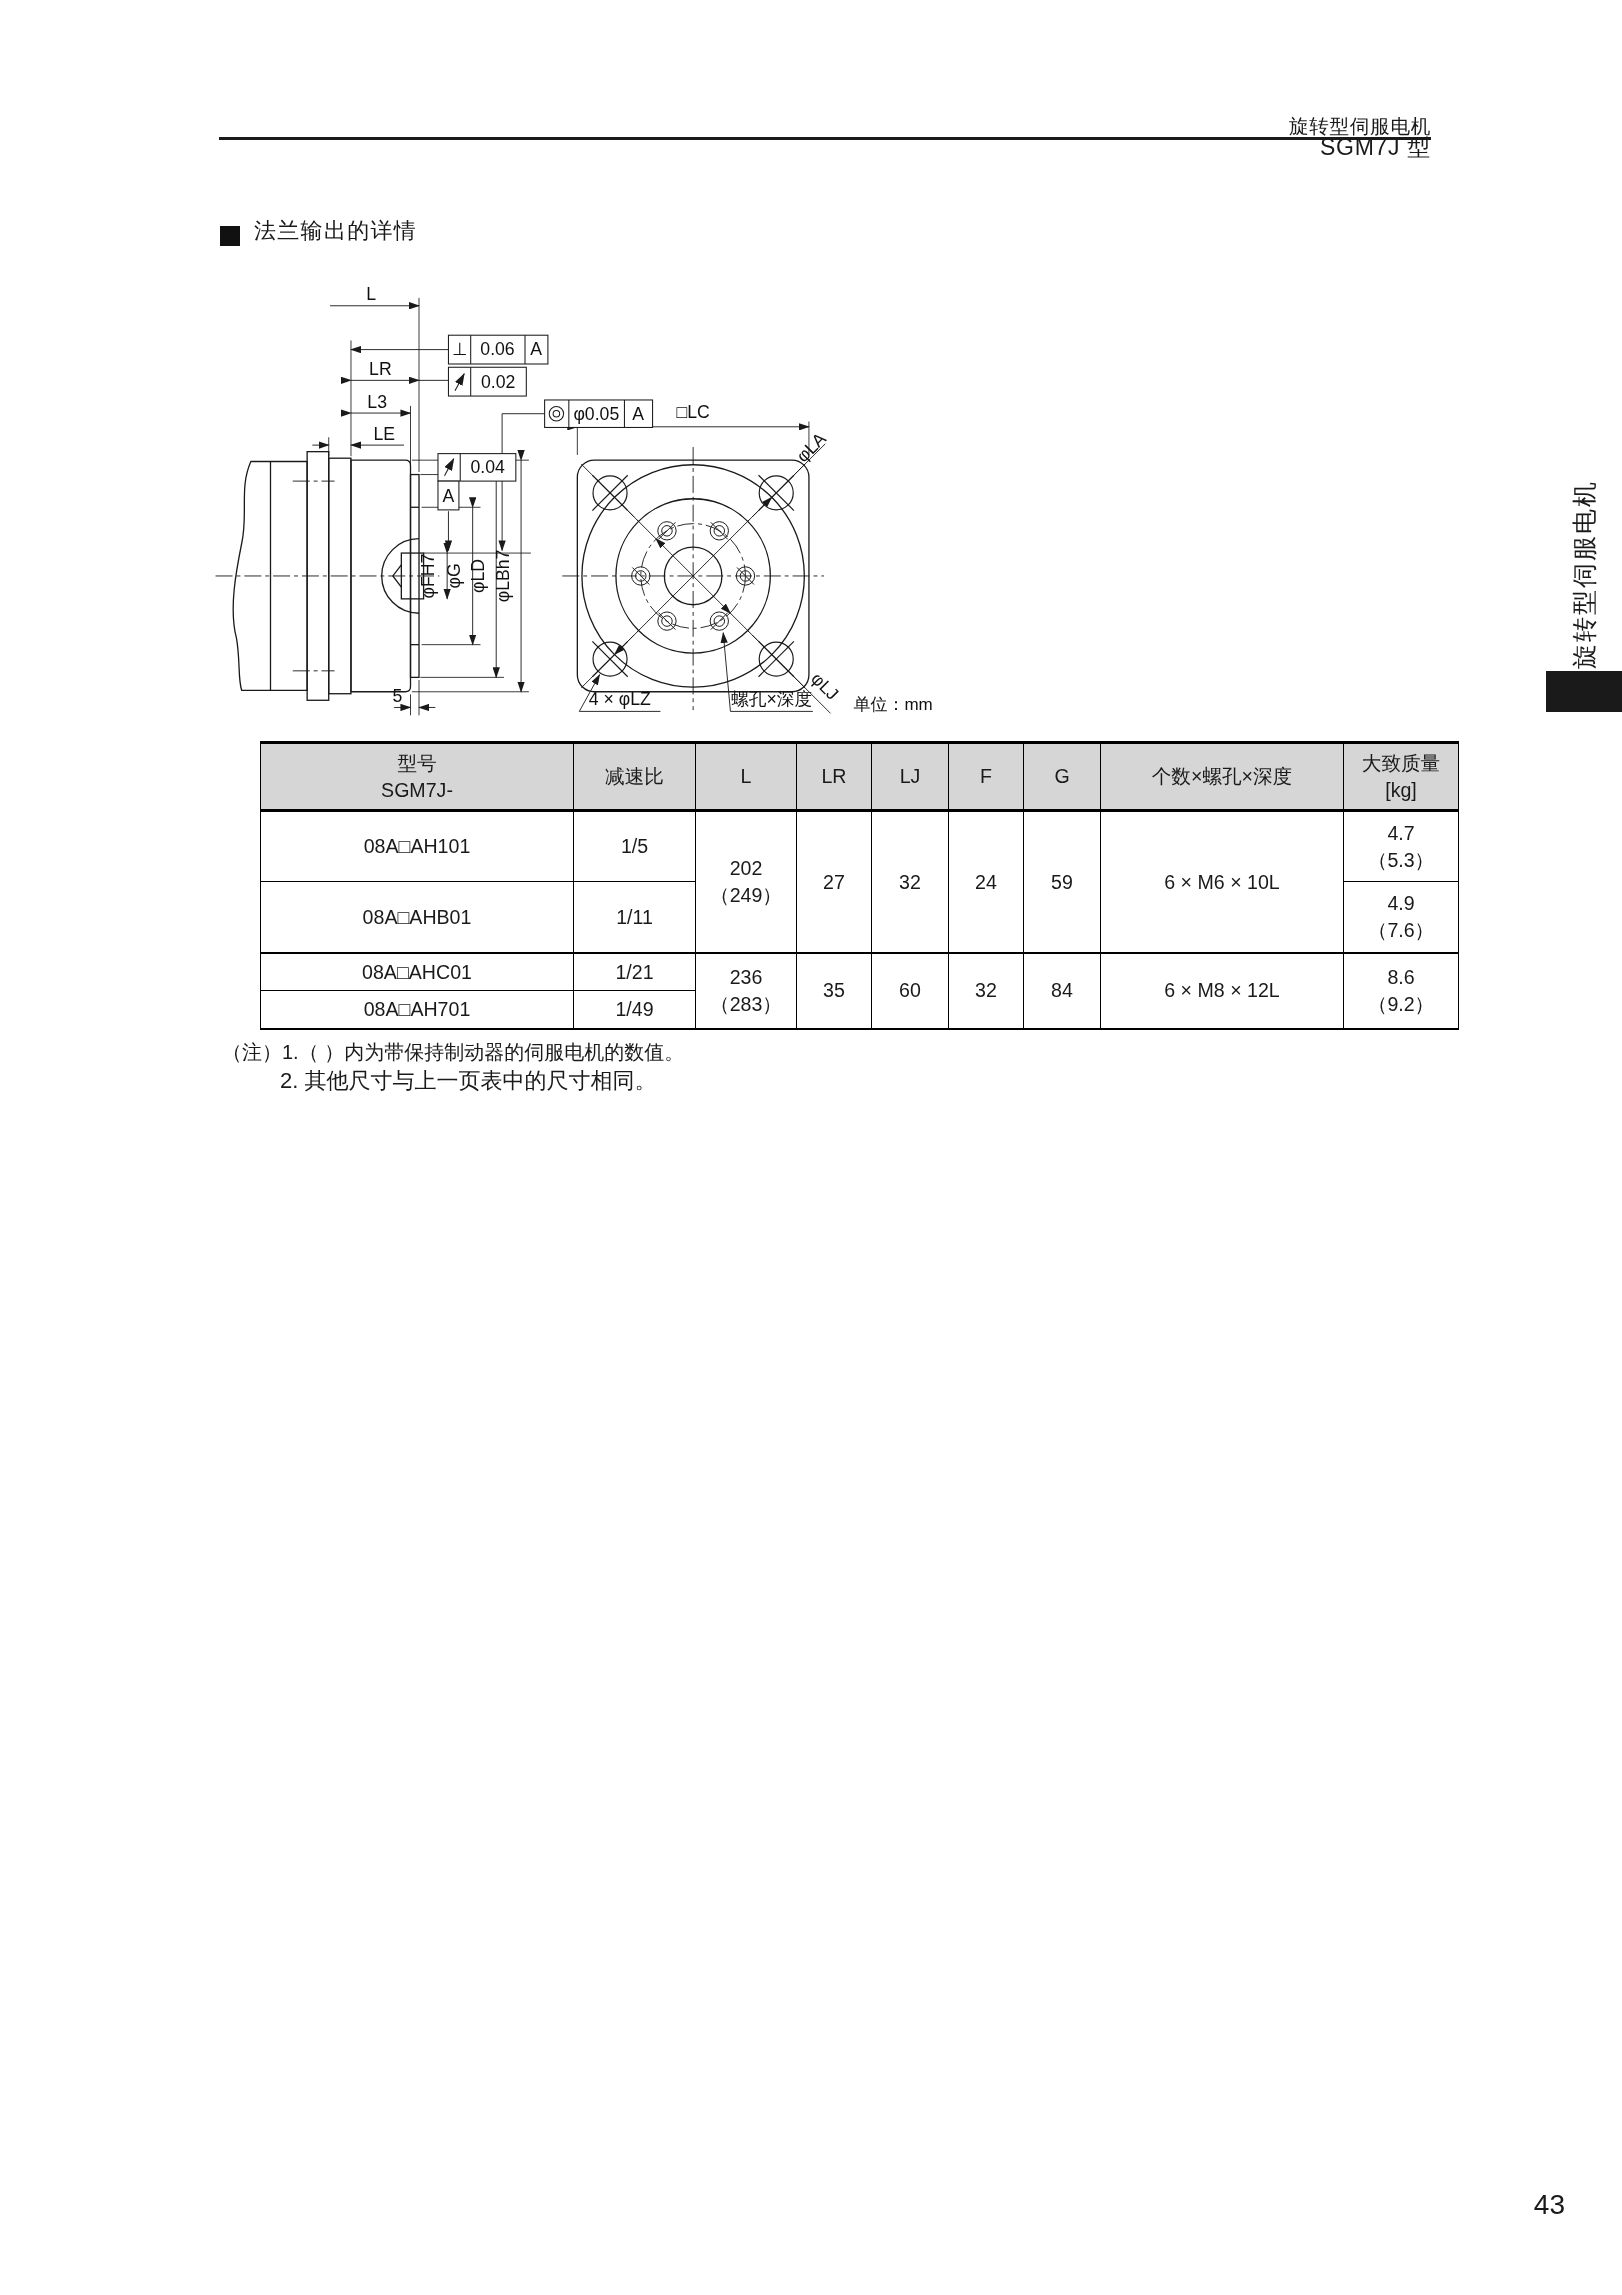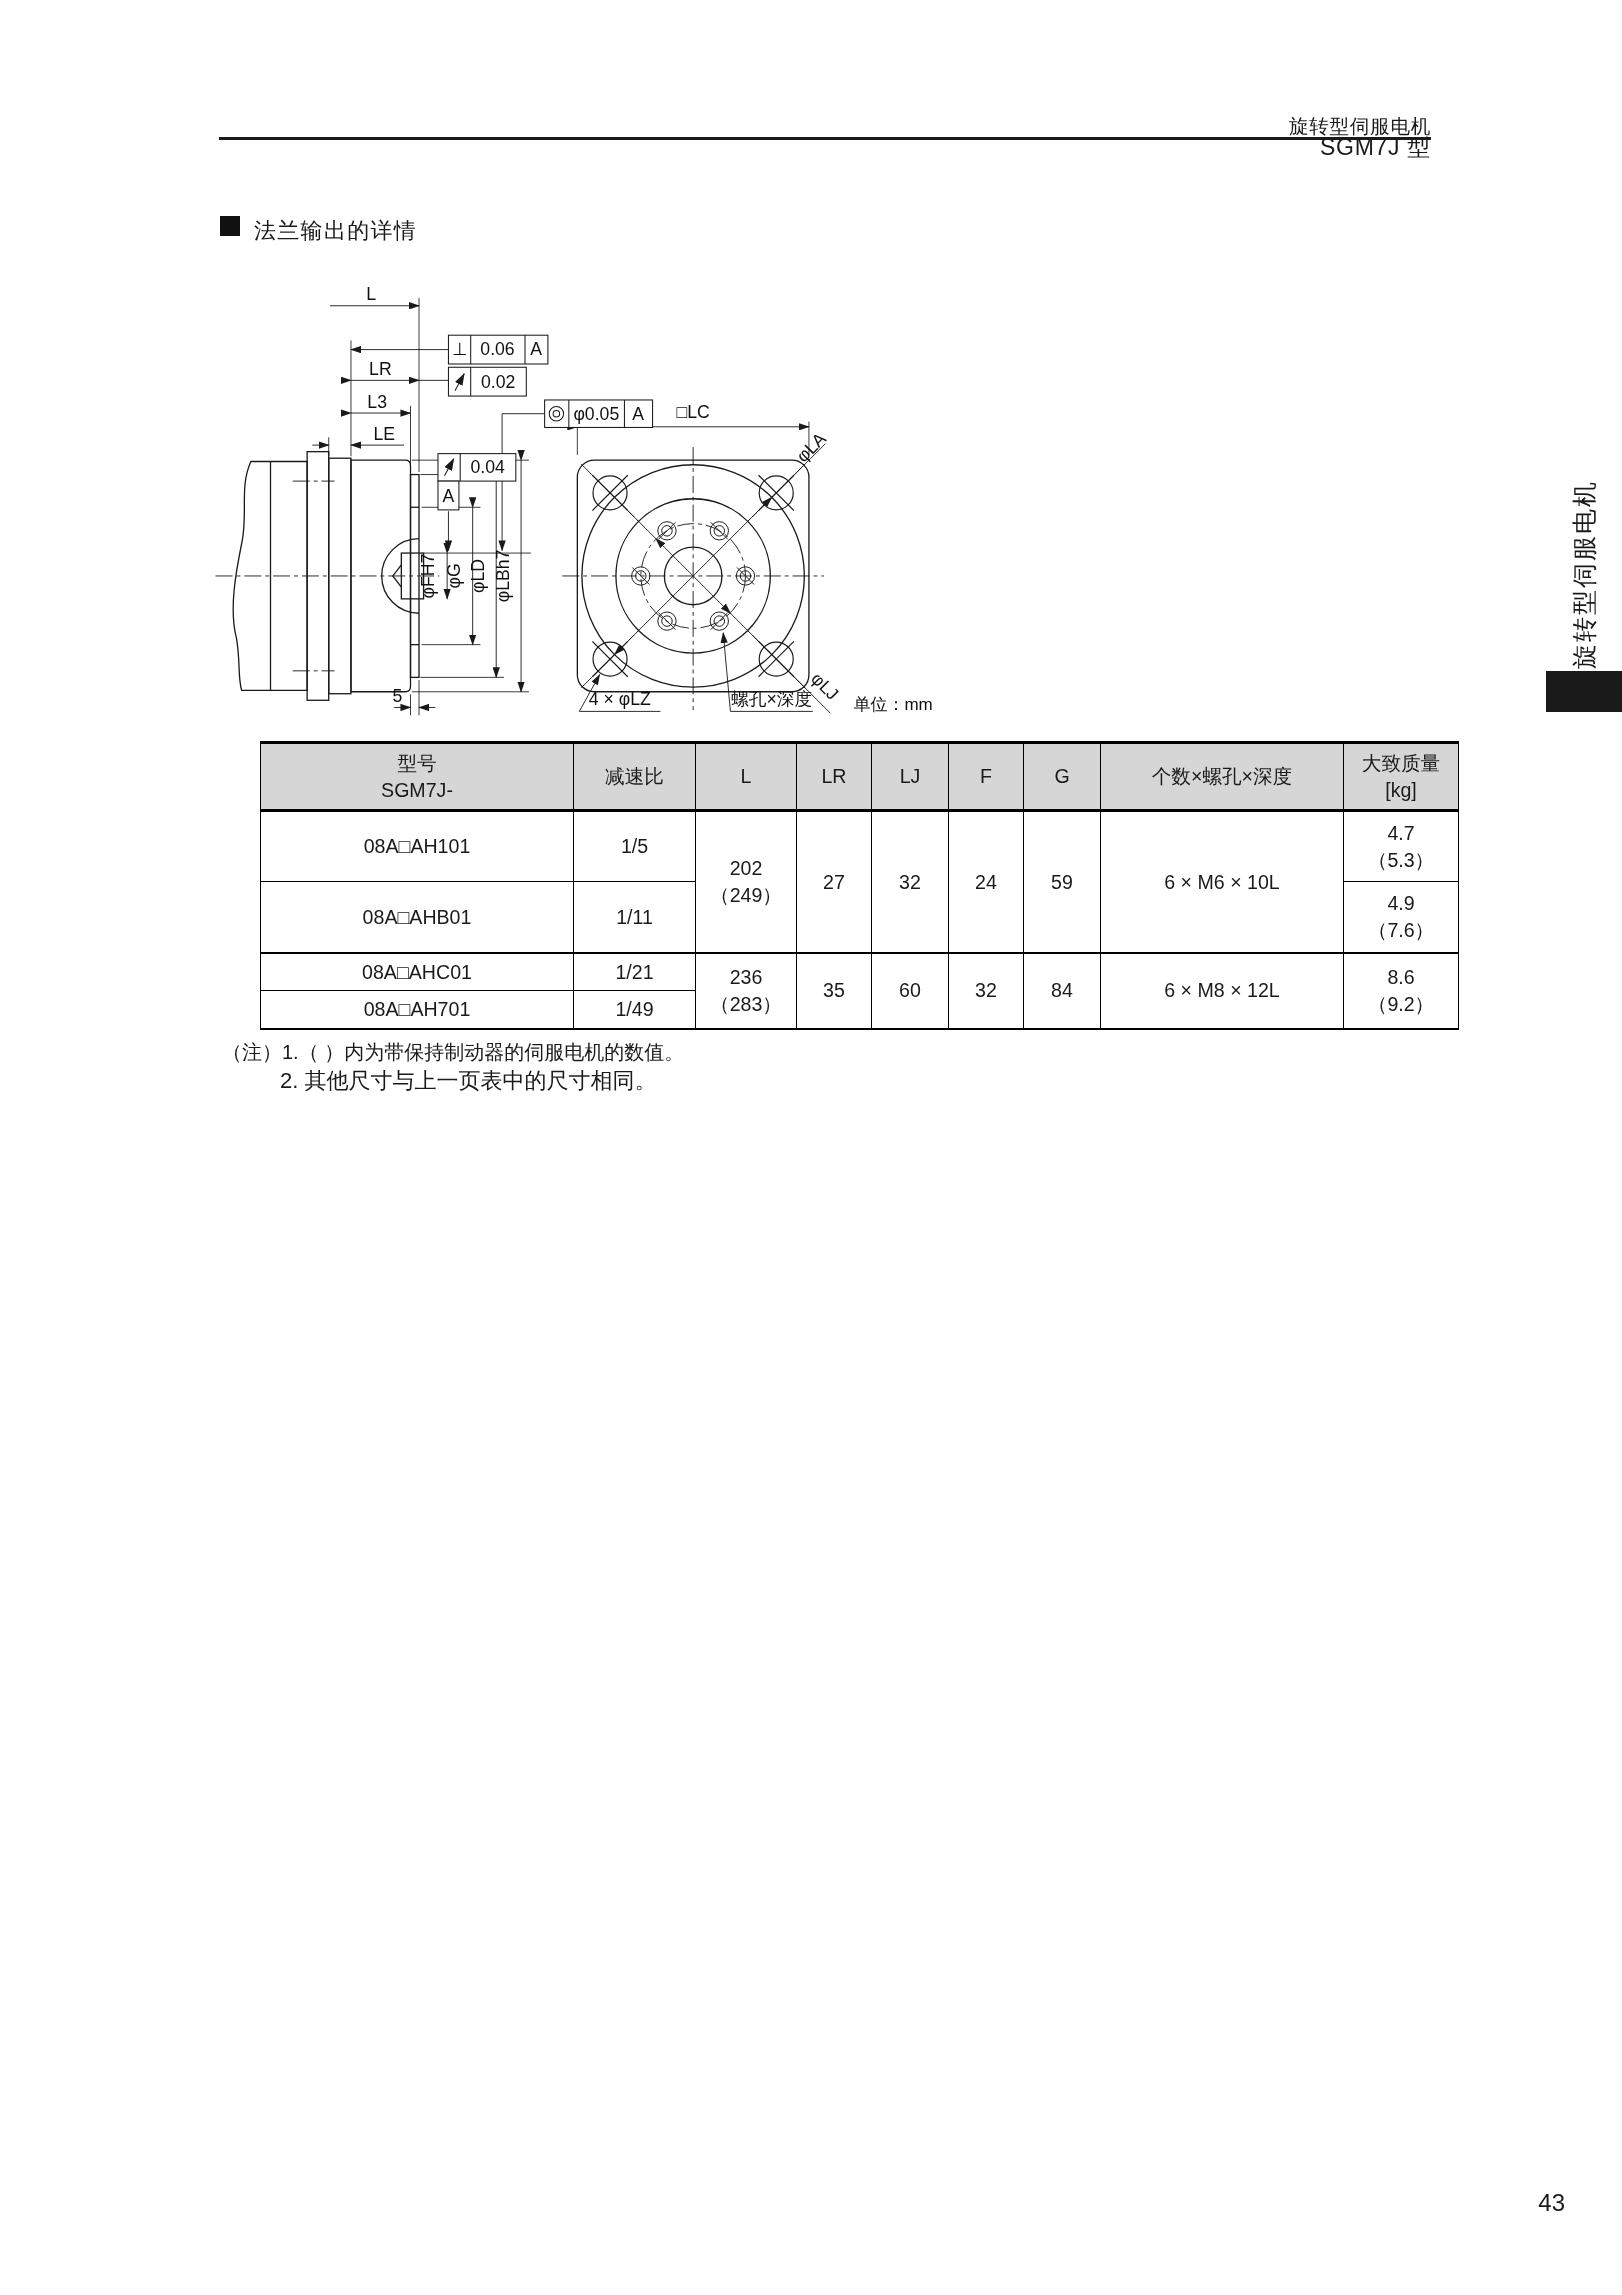--- a/index.html
+++ b/index.html
@@ -6,21 +6,21 @@
   body{
     width:1622px;height:2295px;position:relative;background:#ffffff;
     font-family:"Liberation Sans","DejaVu Sans",sans-serif;color:#1a1a1a;
   }
   .abs{position:absolute;}
   
   .hdr-title{top:113px;right:191px;font-size:19.6px;letter-spacing:0.7px;}
   .hdr-rule{left:219px;top:137px;width:1212px;height:2.6px;background:#1a1a1a;}
   .hdr-sub{top:132px;right:191px;font-size:23px;letter-spacing:0.7px;}
   
-  .sec{left:220px;top:216px;font-size:22px;letter-spacing:1.3px;display:flex;align-items:flex-start;}
+  .sec{left:220px;top:216px;font-size:22px;letter-spacing:1.3px;display:flex;align-items:flex-end;}
   .sec .sq{width:19.6px;height:19.6px;background:#111;display:inline-block;margin-right:14.4px;}
   
   .drawing{left:209px;top:278px;width:772px;height:452px;}
   svg text{font-family:"Liberation Sans","DejaVu Sans",sans-serif;fill:#111;}
   
   .tblwrap{left:216px;top:741px;width:1197px;padding-left:44px;}
   table.dim{border-collapse:collapse;table-layout:fixed;width:1197px;
     border-left:1.3px solid #000;border-right:1.3px solid #000;
     border-top:3.3px solid #000;border-bottom:2.6px solid #000;}
   table.dim th,table.dim td{border-left:1.3px solid #000;border-right:1.3px solid #000;
@@ -30,21 +30,21 @@
   .bb2{border-bottom:1.3px solid #000;}
   tr.r3 td{border-top:2.6px solid #000;}
   
   .note1{left:222px;top:1039px;font-size:20px;}
   .note2{left:280px;top:1066px;font-size:22px;}
   
   .side-label{left:1493px;top:561px;width:183px;text-align:center;font-size:25px;
     letter-spacing:2px;transform:rotate(-90deg);white-space:nowrap;}
   .side-tab{left:1546px;top:671px;width:77px;height:41px;background:#1a1a1a;}
   
-  .pageno{right:57px;top:2189px;font-size:24px;}
+  .pageno{right:57px;top:2189px;font-size:28px;}
 </style>
 </head>
 <body>
 
 <div class="abs hdr-title">旋转型伺服电机</div>
 <div class="abs hdr-rule"></div>
 <div class="abs hdr-sub">SGM7J 型</div>
 
 <div class="abs sec">
   <span class="sq"></span>

